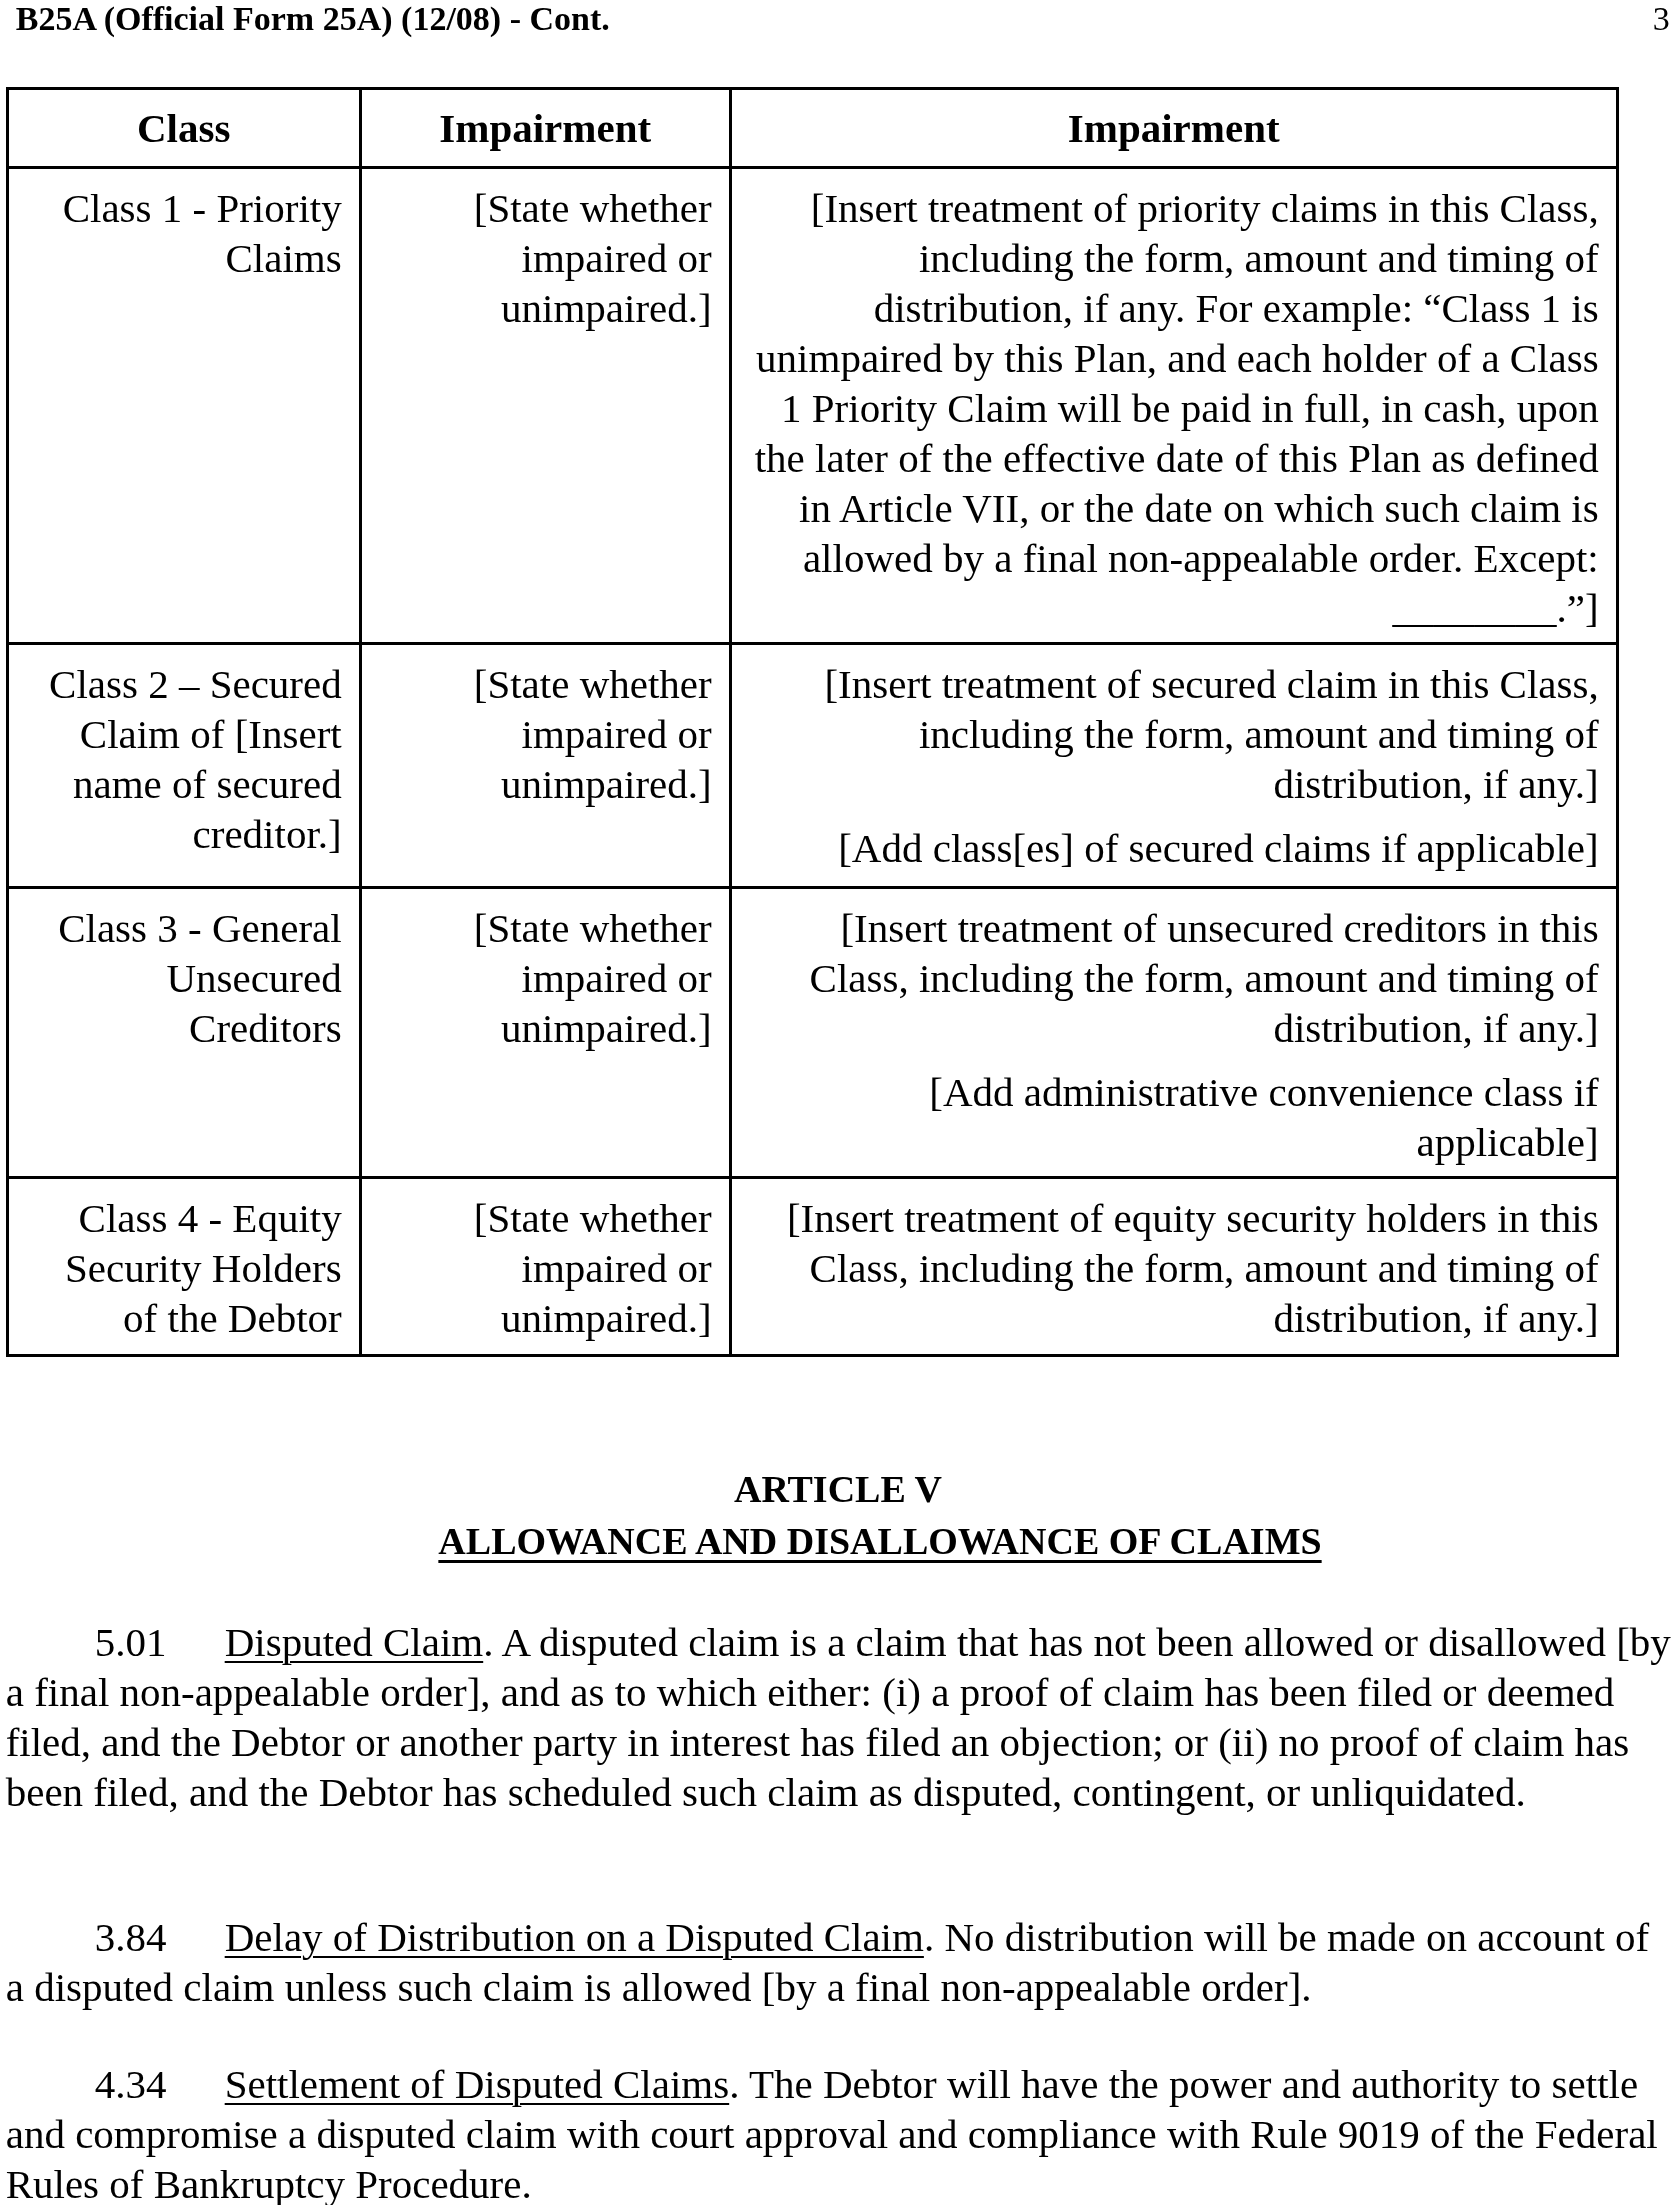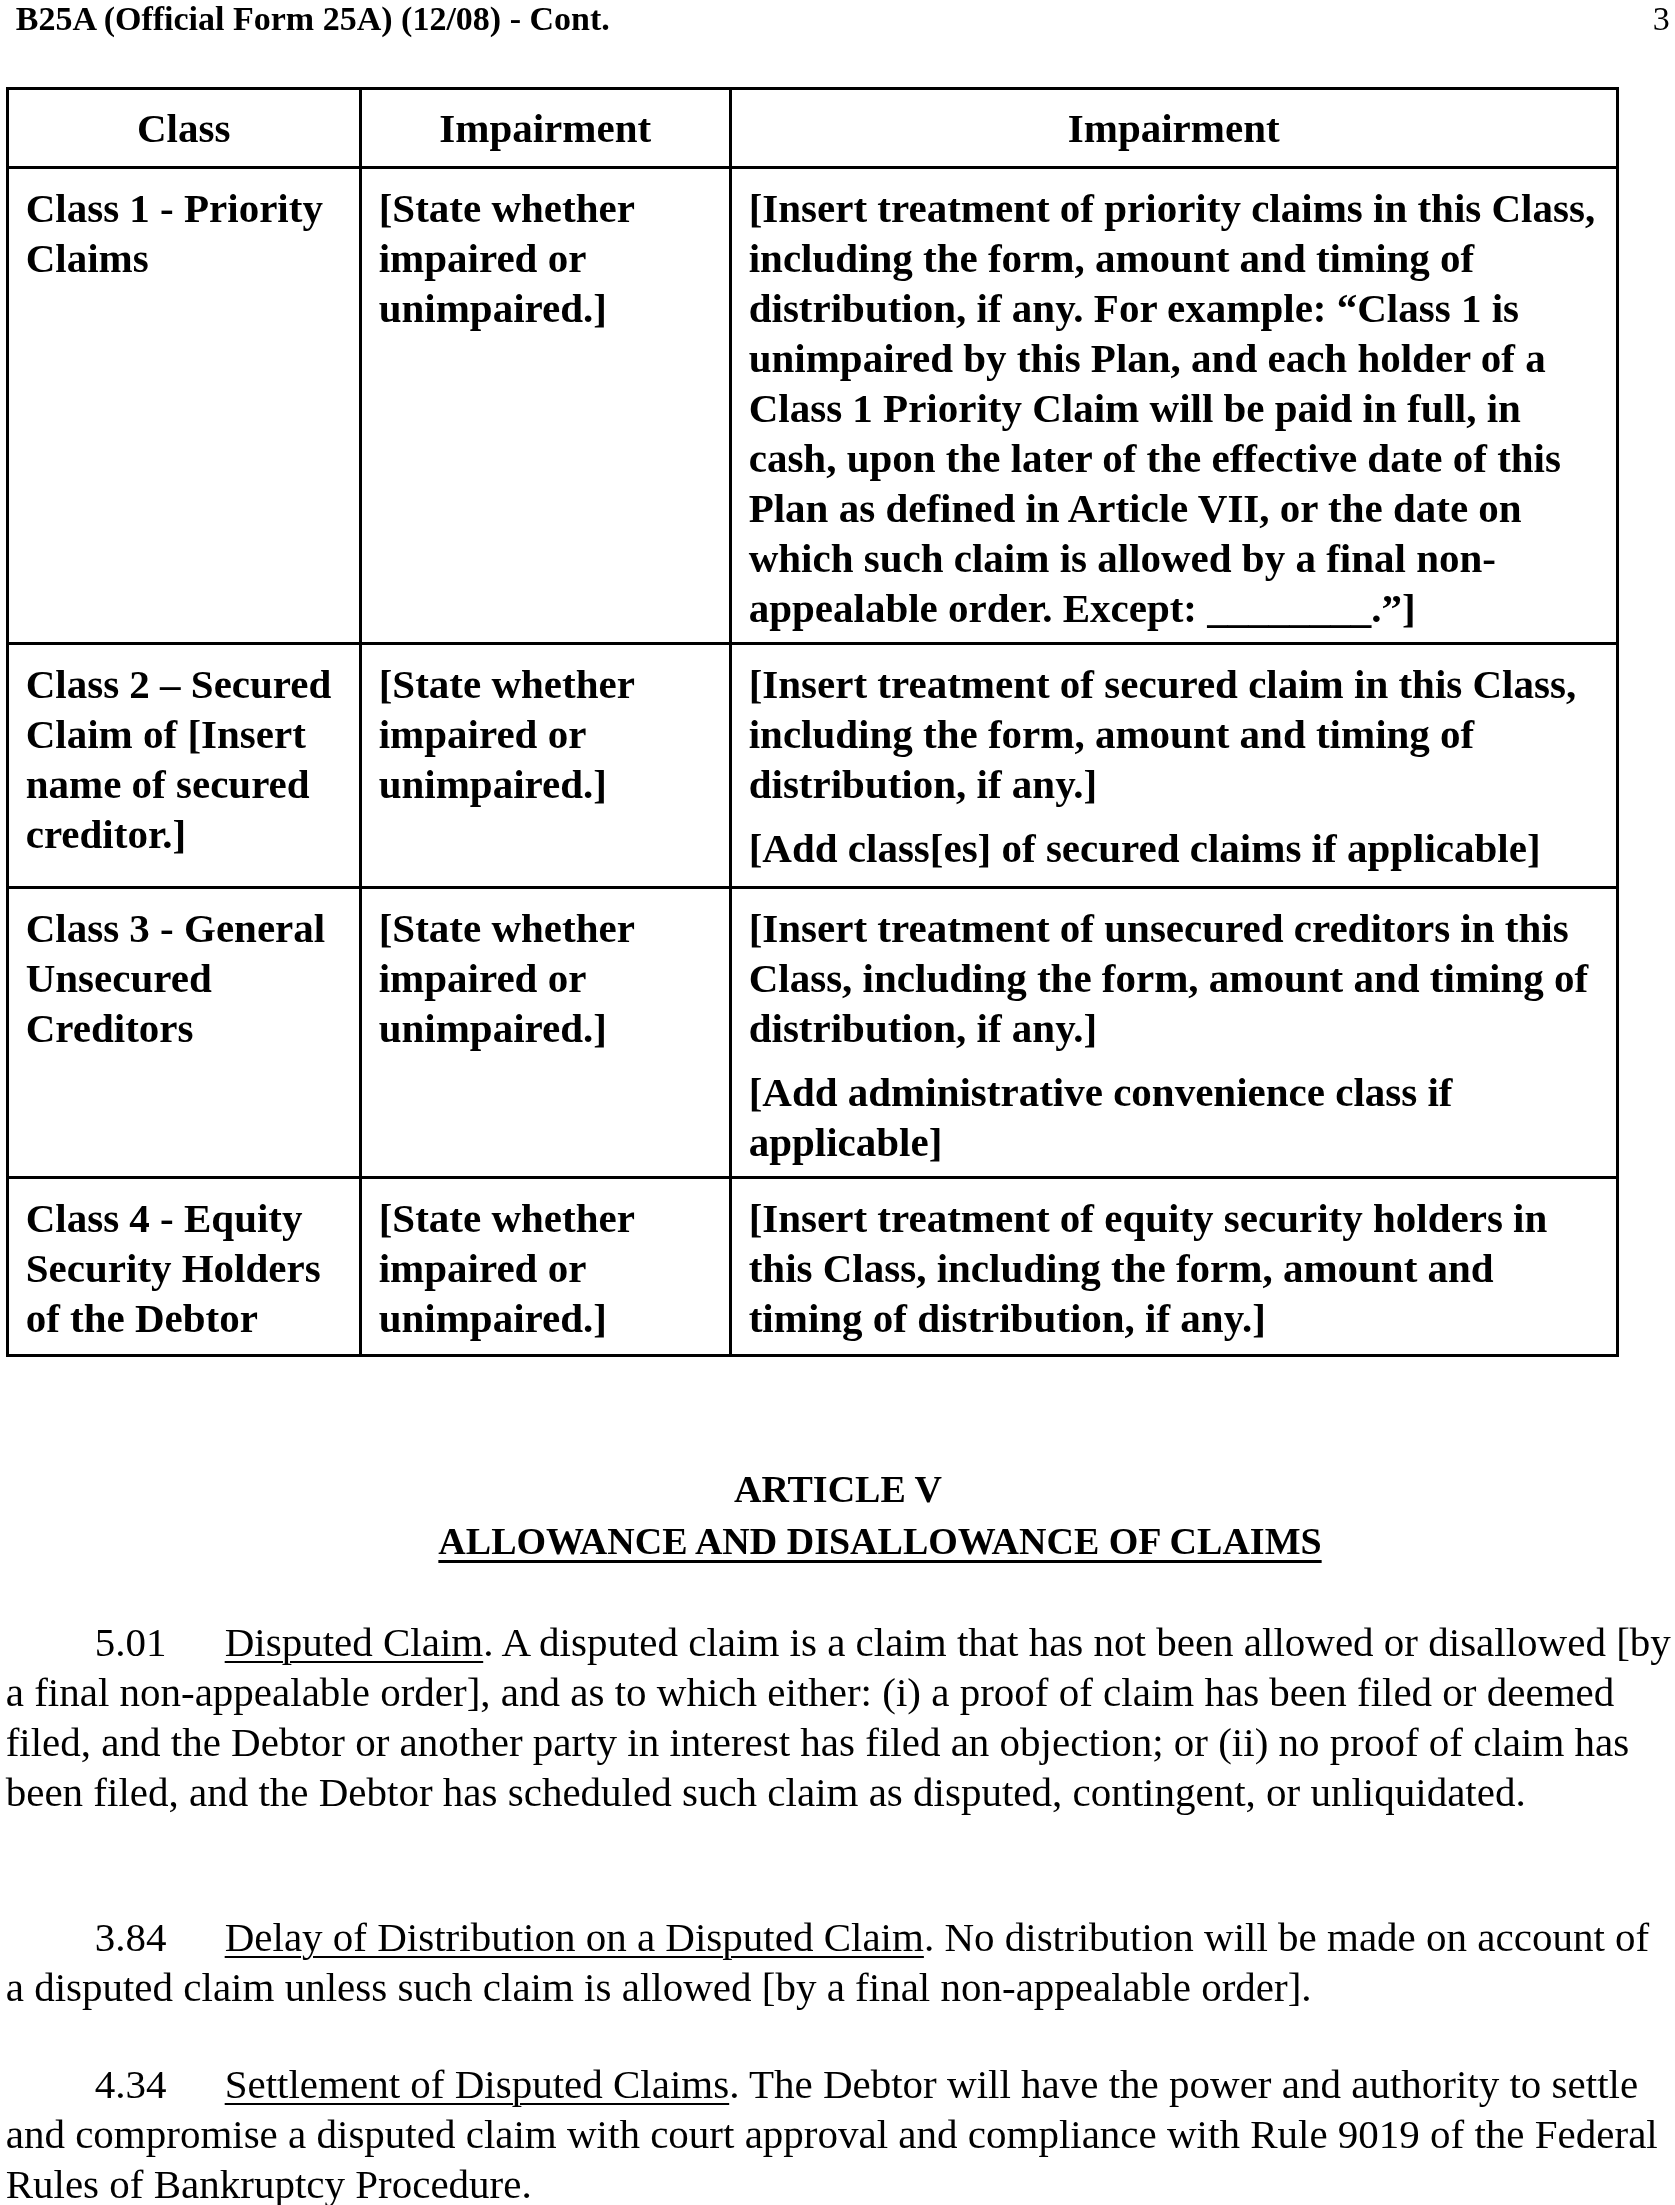--- a/index.html
+++ b/index.html
@@ -14,21 +14,21 @@
   }
   .page-header .title { position: absolute; left: 12px; top: 0; }
   .page-header .page-num { position: absolute; right: 0; top: 0; font-weight: normal; }
 
   table.classes {
     position: absolute; left: 5.7px; top: 87px; width: 1610px;
     border-collapse: collapse; table-layout: fixed;
     font-size: 41px; line-height: 50px; border-radius: 26px;
   }
   table.classes th, table.classes td {
-    border: 3.3px solid #000; vertical-align: top; text-align: left; font-weight: bold;
+    border: 3.3px solid #000; vertical-align: top; text-align: right;
   }
   table.classes th {
     font-weight: bold; text-align: center; vertical-align: middle;
     height: 76px; padding: 0;
   }
   table.classes td { padding: 14px 17px 9.4px 17px; }
   col.c1 { width: 353px; }
   col.c2 { width: 370px; }
   col.c3 { width: 887px; }
   td p { margin: 0; }

